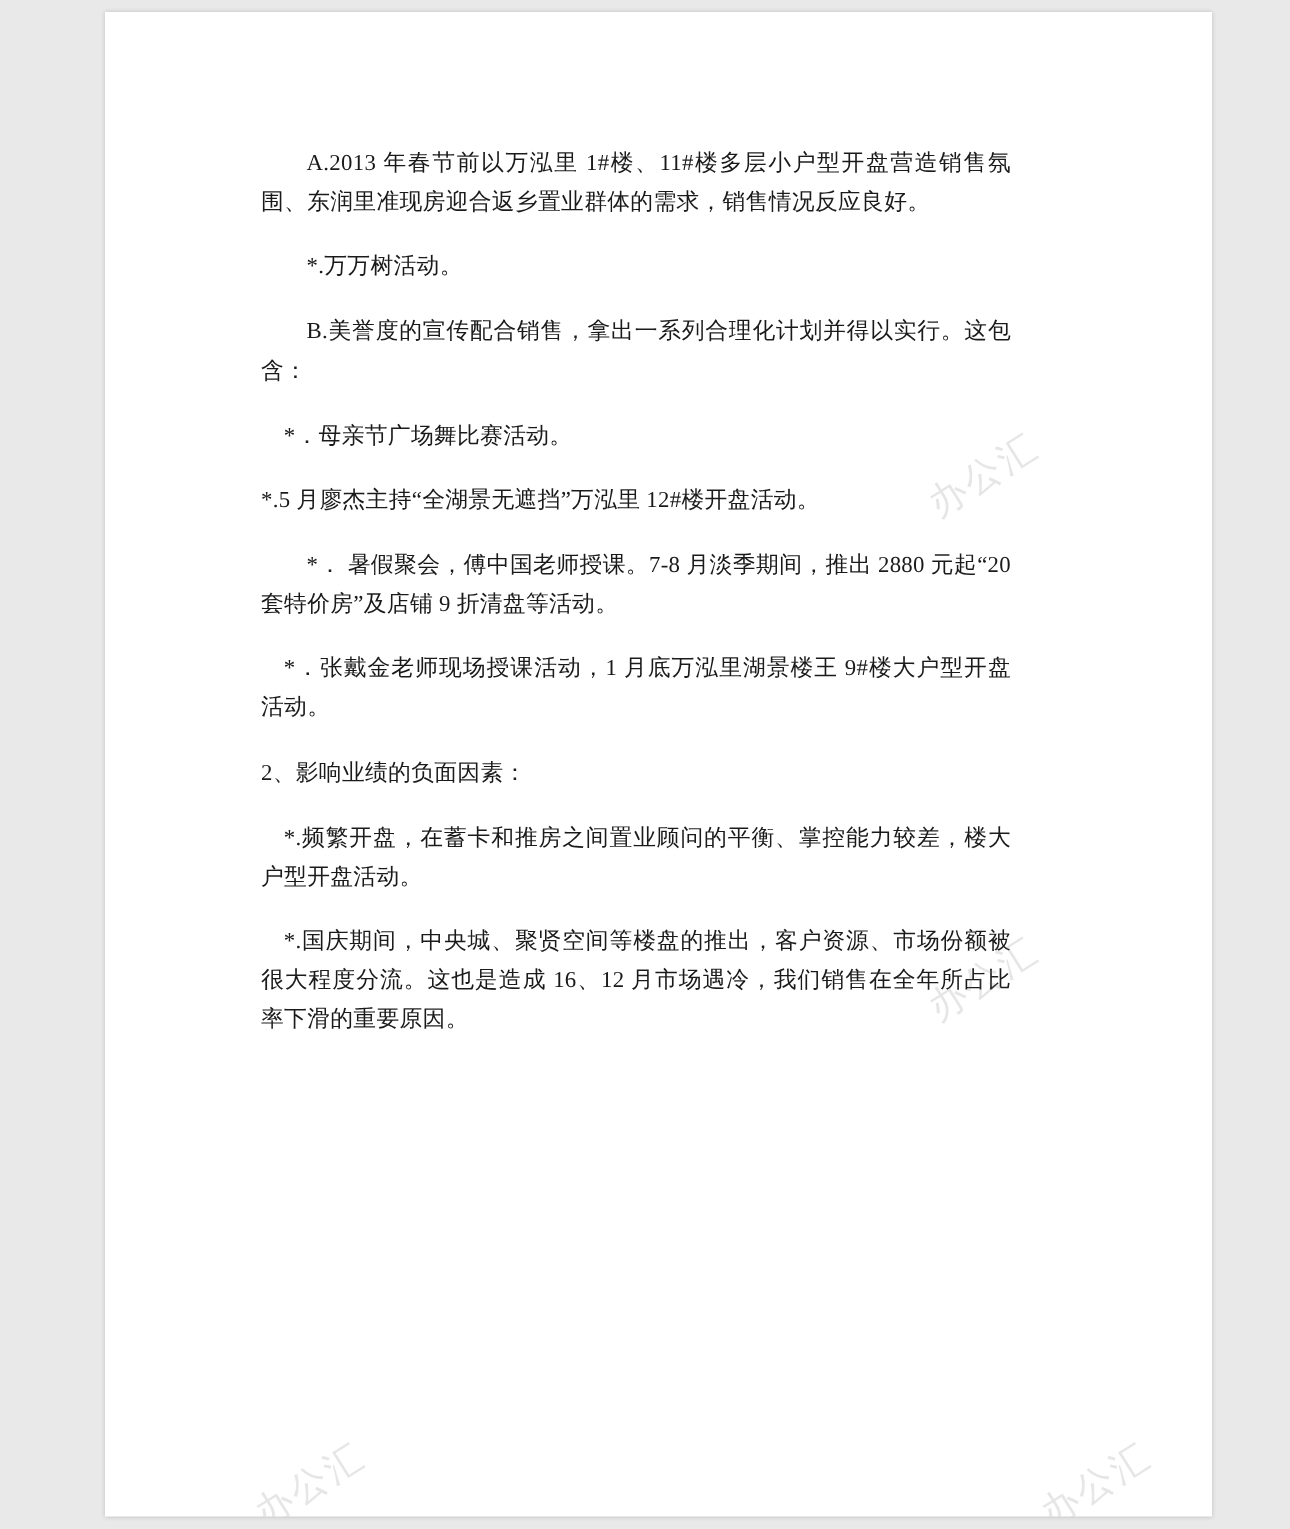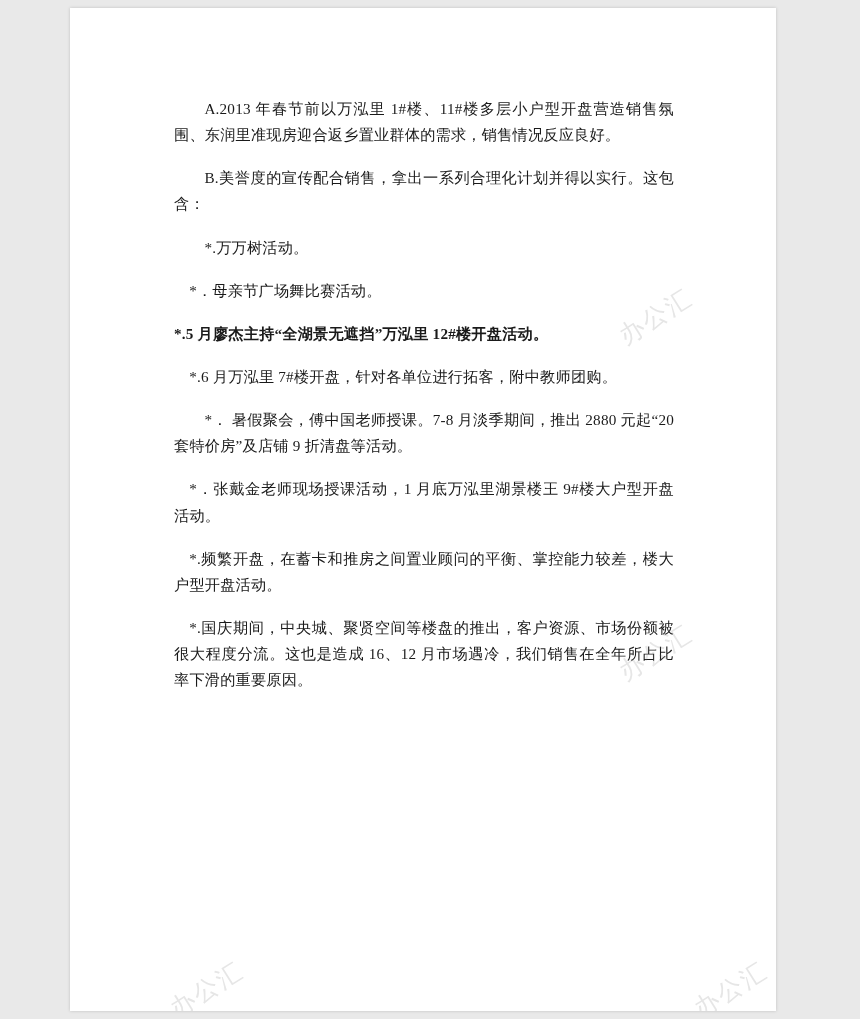--- a/index.html
+++ b/index.html
@@ -16,20 +16,21 @@
   }
   .page {
     position: absolute;
     left: 70px;
     top: 8px;
     width: 706px;
     height: 1003px;
     background: #ffffff;
     box-shadow: 0 0 3px rgba(0,0,0,0.18);
     overflow: hidden;
+    padding-left: 32px;
   }
   .content {
     position: absolute;
     left: 104px;
     top: 88px;
     width: 500px;
   }
   .para {
     font-size: 15.2px;
     line-height: 1.72;
@@ -40,21 +41,20 @@
     letter-spacing: 0.2px;
   }
   .indent-2 {
     text-indent: 2em;
   }
   .indent-1 {
     text-indent: 1em;
   }
   .indent-0 {
     text-indent: 0;
-    font-weight: bold;
   }
   .watermark {
     position: absolute;
     color: rgba(130,130,130,0.20);
     font-size: 25px;
     font-family: "Liberation Sans", "DejaVu Sans", sans-serif;
     letter-spacing: 2px;
     transform: rotate(-32deg);
     white-space: nowrap;
     pointer-events: none;
@@ -65,27 +65,27 @@
   .wm-3 { left: 96px;  top: 965px; }
   .wm-4 { left: 620px; top: 965px; }
 </style>
 </head>
 <body>
 
 <div class="page">
 
   <div class="content">
     <p class="para indent-2">A.2013 年春节前以万泓里 1#楼、11#楼多层小户型开盘营造销售氛围、东润里准现房迎合返乡置业群体的需求，销售情况反应良好。</p>
+    <p class="para indent-2">*.万万树活动。</p>
     <p class="para indent-2">B.美誉度的宣传配合销售，拿出一系列合理化计划并得以实行。这包含：</p>
-    <p class="para indent-2">*.万万树活动。</p>
     <p class="para indent-1">*．母亲节广场舞比赛活动。</p>
     <p class="para indent-0">*.5 月廖杰主持“全湖景无遮挡”万泓里 12#楼开盘活动。</p>
-    <p class="para indent-1">*.6 月万泓里 7#楼开盘，针对各单位进行拓客，附中教师团购。</p>
     <p class="para indent-2">*． 暑假聚会，傅中国老师授课。7-8 月淡季期间，推出 2880 元起“20 套特价房”及店铺 9 折清盘等活动。</p>
     <p class="para indent-1">*．张戴金老师现场授课活动，1 月底万泓里湖景楼王 9#楼大户型开盘活动。</p>
+    <p class="para indent-0">2、影响业绩的负面因素：</p>
     <p class="para indent-1">*.频繁开盘，在蓄卡和推房之间置业顾问的平衡、掌控能力较差，楼大户型开盘活动。</p>
     <p class="para indent-1">*.国庆期间，中央城、聚贤空间等楼盘的推出，客户资源、市场份额被很大程度分流。这也是造成 16、12 月市场遇冷，我们销售在全年所占比率下滑的重要原因。</p>
   </div>
 
   <div class="watermark wm-1">办公汇</div>
   <div class="watermark wm-2">办公汇</div>
   <div class="watermark wm-3">办公汇</div>
   <div class="watermark wm-4">办公汇</div>
 
 </div>

